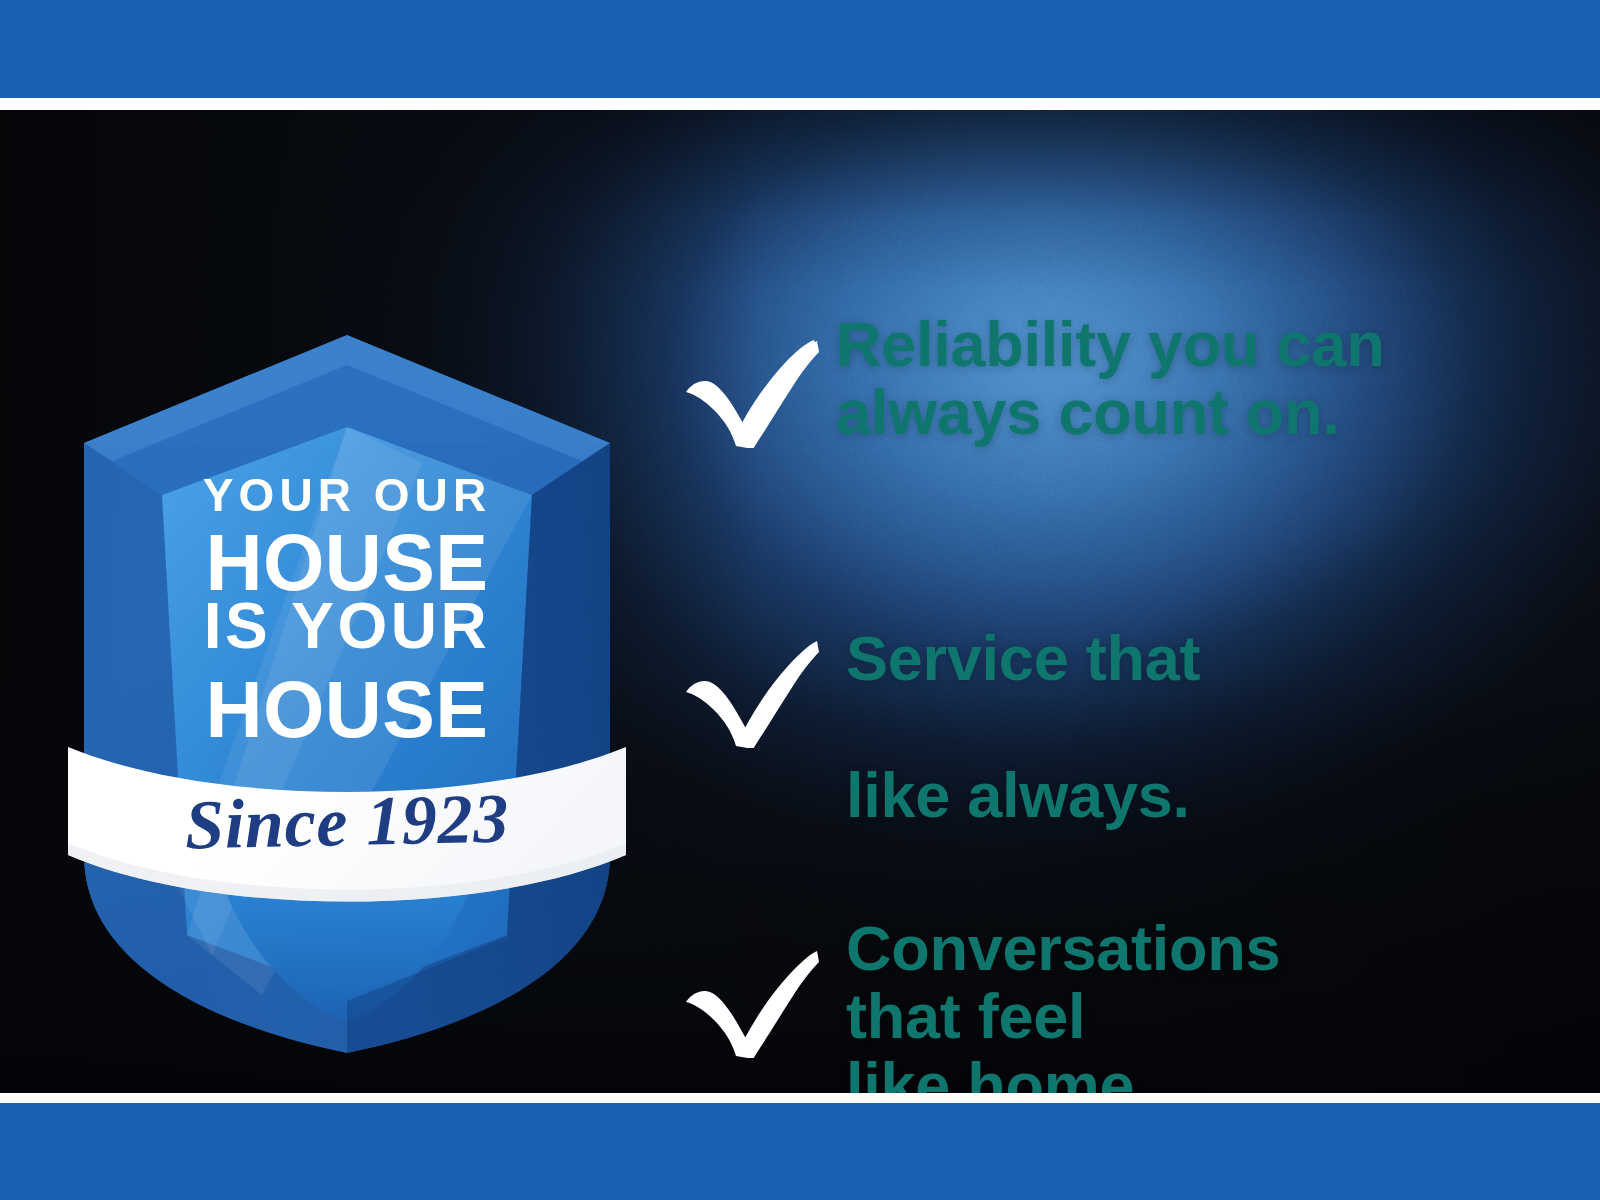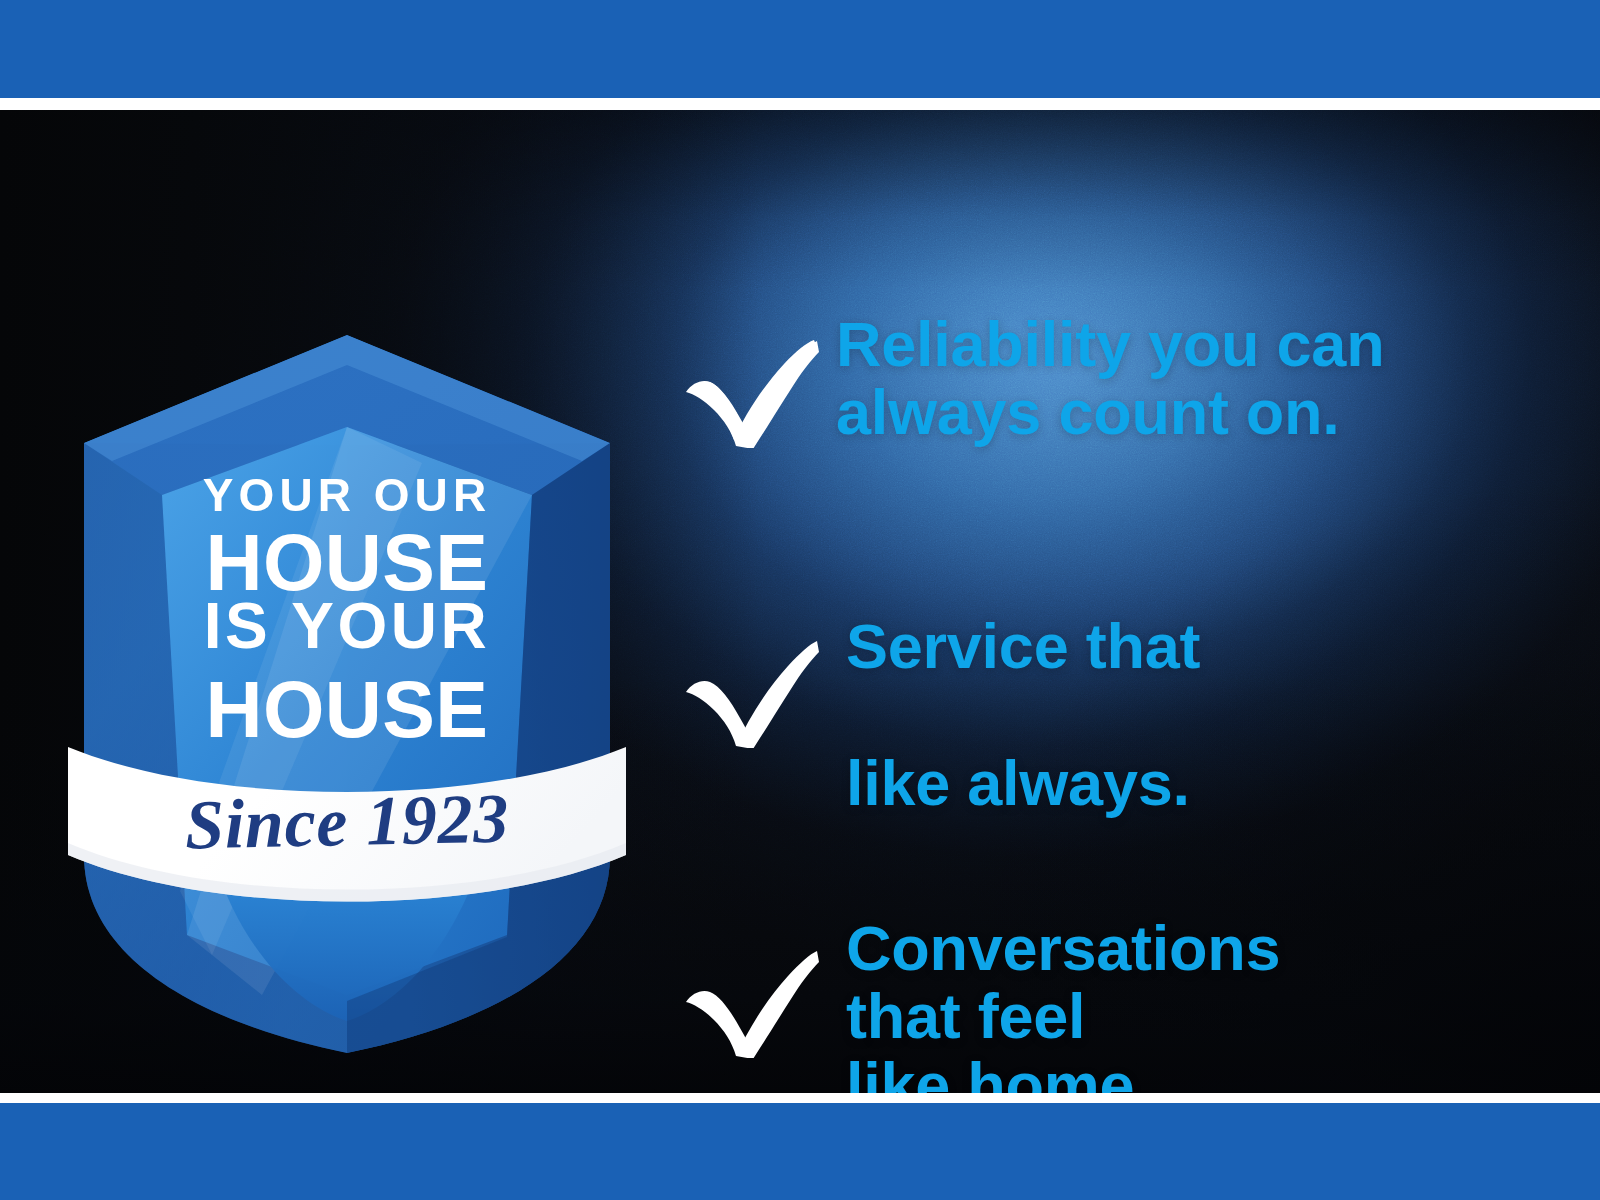--- a/index.html
+++ b/index.html
@@ -167,29 +167,29 @@
     height: 120px;
   }
   .b2 .check-wrap { top: 58px; }
   .b3 .check-wrap { top: 50px; }
 
   .bullet-text {
     position: absolute;
     left: 168px;
     top: 0;
     width: 712px;
-    color: #0ea5e9;
+    color: #0f766e;
     font-family: "Liberation Sans", sans-serif;
     font-weight: bold;
     font-size: 63px;
     line-height: 1.085;
     letter-spacing: -0.004em;
     text-shadow: 0 2px 10px rgba(0,0,0,0.22);
   }
-  .b2 .bullet-text { top: 42px; left: 178px; }
+  .b2 .bullet-text { top: 54px; left: 178px; }
   .b3 .bullet-text { top: 26px; left: 178px; }
 </style>
 </head>
 <body>
 
 <div id="poster">
 
   <div class="bar-blue bar-top-blue"></div>
   <div class="bar-top-white"></div>
 

